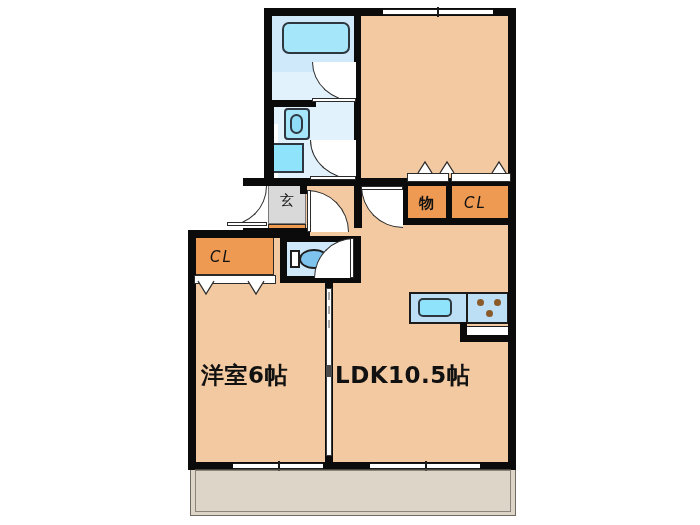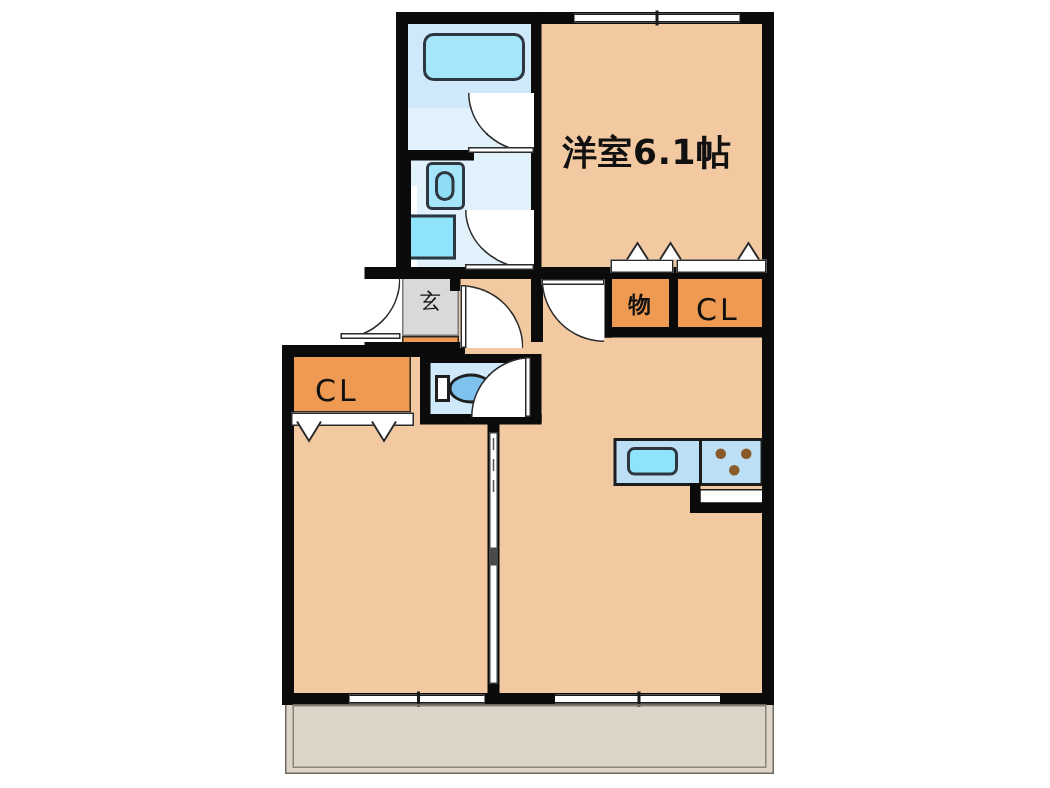--- a/index.html
+++ b/index.html
@@ -35,21 +35,21 @@
   .label {
     position: absolute;
     color: #111111;
     font-weight: bold;
     letter-spacing: 0.5px;
     white-space: nowrap;
     font-family: "DejaVu Sans", "Liberation Sans", sans-serif;
   }
   .lbl-room   { font-size: 23px; }
   .lbl-sm     { font-size: 15px; font-weight: 600; }
-  .lbl-cl     { font-size: 20px; font-weight: 500; letter-spacing: 2px; }
+  .lbl-cl     { font-size: 15px; font-weight: 500; letter-spacing: 2px; font-style: italic; }
   .lbl-balc   { font-size: 17px; font-weight: 500; letter-spacing: 3px; }
   .lbl-genkan { font-size: 14px; font-weight: 500; }
 
   
   .arc {
     position: absolute;
     border: 1.6px solid #2b2b2b;
     background: #ffffff;
     box-sizing: border-box;
   }
@@ -131,21 +131,22 @@
 
   <div class="abs closet" style="left:407px; top:182px; width:40px; height:40px;"></div>
   <div class="label lbl-sm" style="left:419px; top:194px;">物</div>
 
   <div class="abs closet" style="left:451px; top:182px; width:58px; height:40px;"></div>
   <div class="label lbl-cl" style="left:464px; top:194px;">CL</div>
 
   <div class="abs closet" style="left:194px; top:237px; width:80px; height:38px;"></div>
   <div class="label lbl-cl" style="left:210px; top:248px;">CL</div>
 
-  <div class="label lbl-room" style="left:375px; top:86px;">洋室6.1帖</div>
+  <div class="label lbl-room" style="left:201px; top:360px;">洋室6帖</div>
+  <div class="label lbl-room" style="left:335px; top:360px;">LDK10.5帖</div>
 
   <div class="abs wall" style="left:268px; top:8px; width:248px; height:8px;"></div>
 
   <div class="abs win" style="left:383px; top:9px; width:110px; height:6px;"></div>
   <div class="abs" style="left:437px; top:7px; width:2px; height:10px; background:#1a1a1a;"></div>
 
   <div class="abs wall" style="left:264px; top:8px; width:8px; height:178px;"></div>
 
   <div class="abs wall" style="left:508px; top:8px; width:8px; height:462px;"></div>
 

